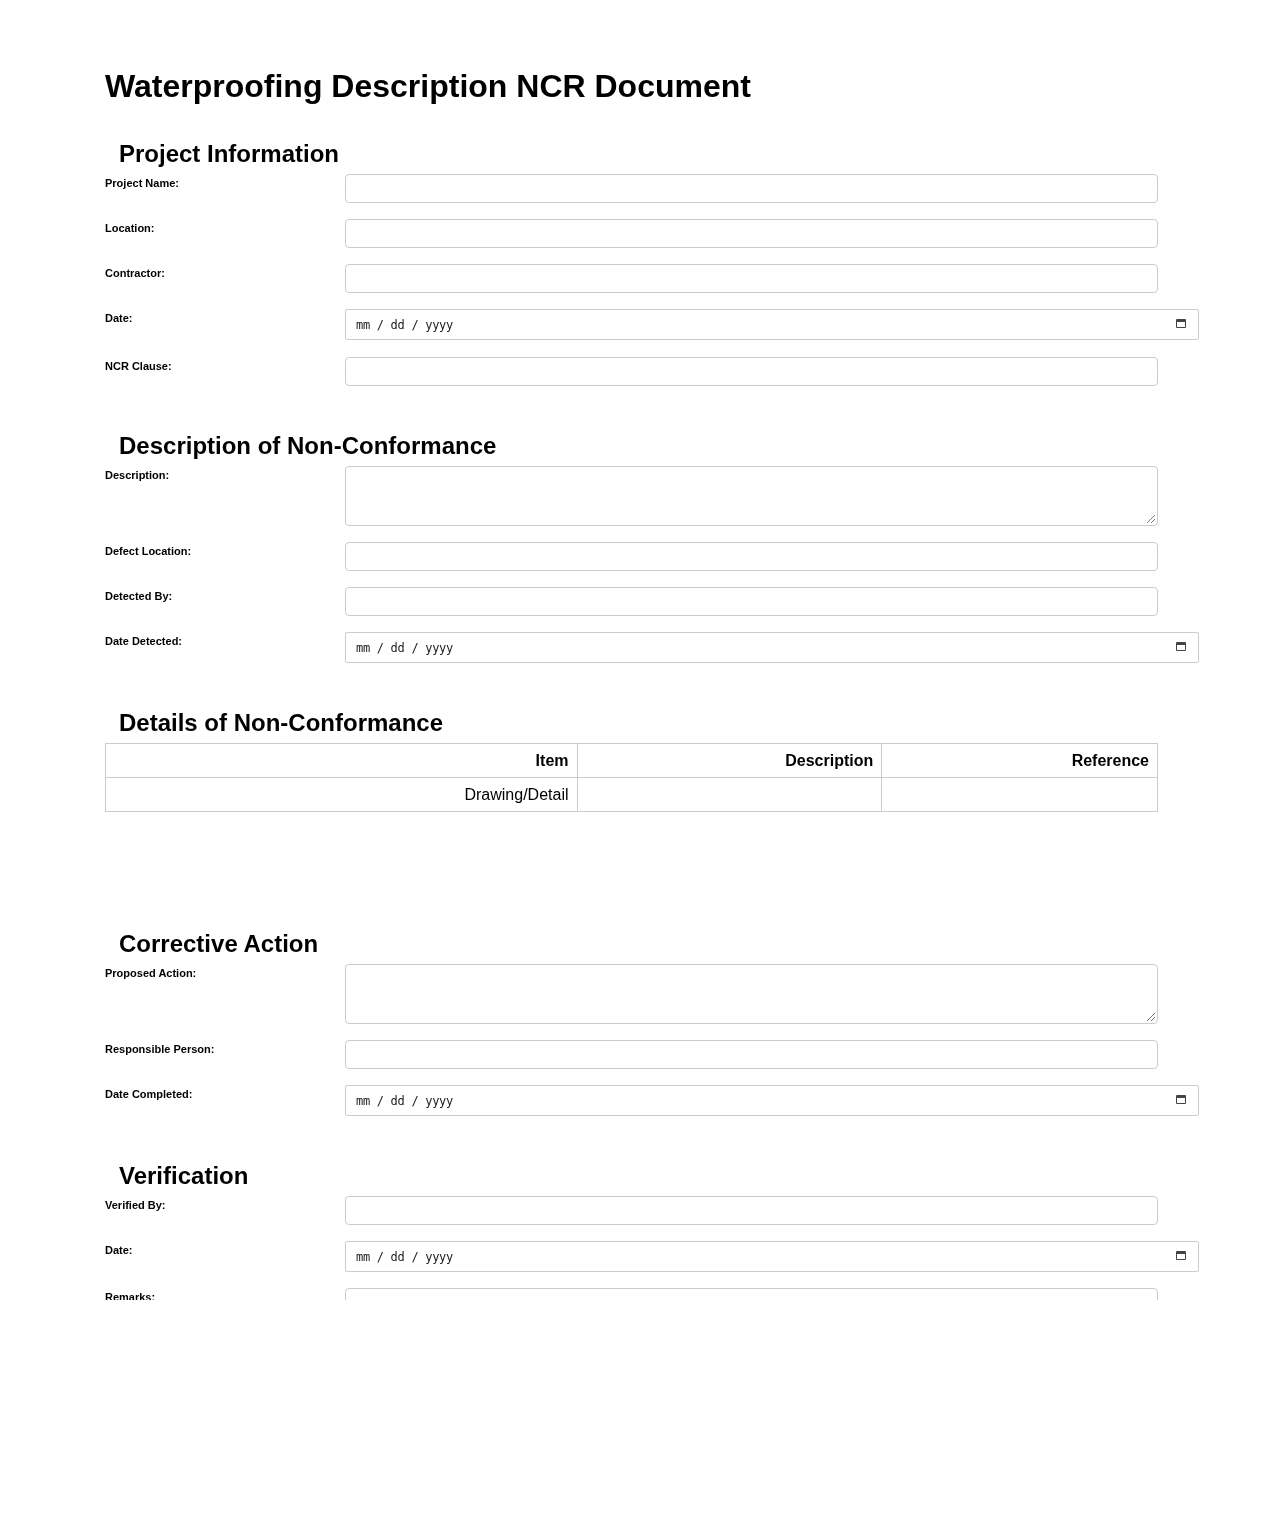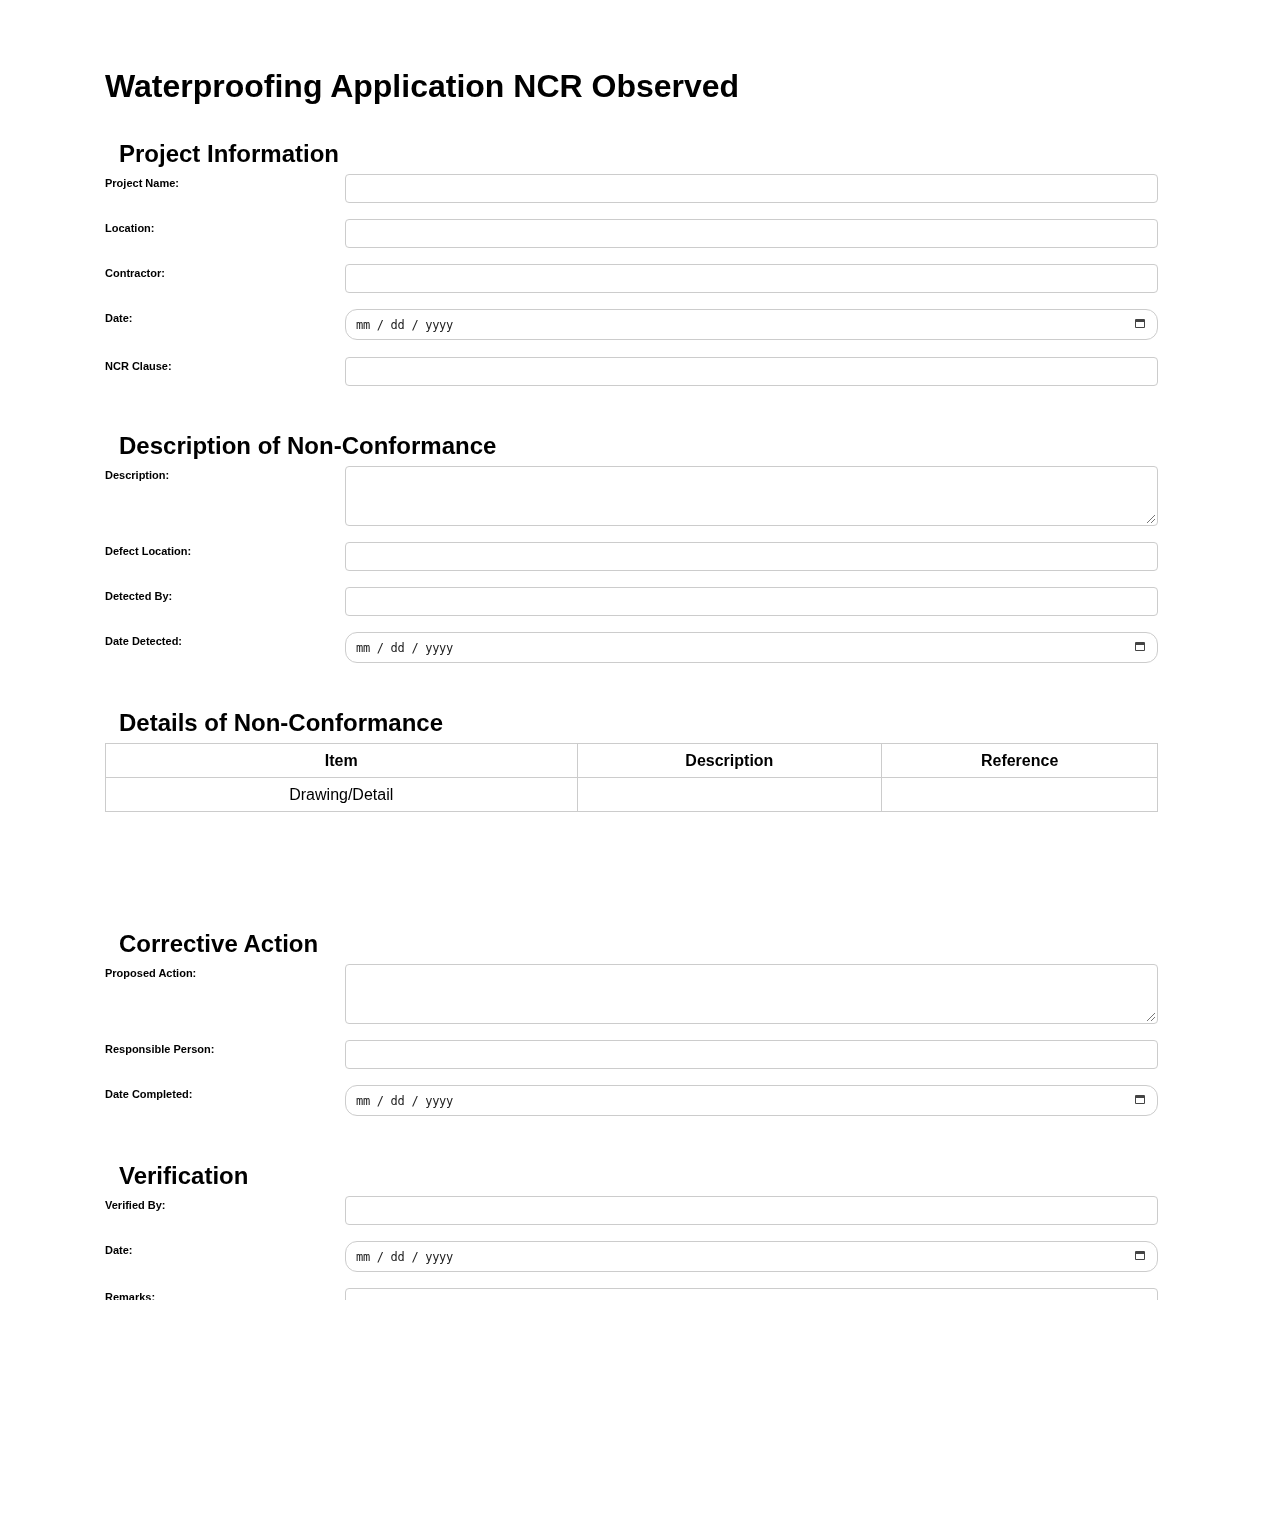--- a/index.html
+++ b/index.html
@@ -3,36 +3,36 @@
 <meta charset="utf-8">
 <style>
   html, body { margin: 0; padding: 0; background: #ffffff; }
   body { width: 1263px; height: 1535px; position: relative; font-family: "Liberation Sans", sans-serif; color: #000; }
   .viewport { position: absolute; left: 0; top: 0; width: 1263px; height: 1300px; overflow: hidden; }
   h1 { position: absolute; left: 105px; top: 66px; margin: 0; font-size: 32px; font-weight: bold; line-height: 40px; white-space: nowrap; }
   h2 { position: absolute; left: 105px; margin: 14px; font-size: 24px; font-weight: bold; line-height: 30px; white-space: nowrap; }
   .lbl { position: absolute; left: 105px; font-size: 11px; font-weight: bold; line-height: 20px; white-space: nowrap; }
   .inp { position: absolute; left: 345px; width: 811px; height: 27px; border: 1px solid #cccccc; border-radius: 4px; background: #fff; margin: 0; padding: 0 10px; box-sizing: content-box; font-family: "Liberation Sans", sans-serif; font-size: 14px; }
   .inp.text { width: 791px; }
-  .date { position: absolute; left: 345px; width: 811px; height: 29px; border: 1px solid #cccccc; border-radius: 12px; background: #fff; box-sizing: content-box; }
+  .date { position: absolute; left: 345px; width: 811px; height: 29px; border: 1px solid #cccccc; border-radius: 2px; background: #fff; box-sizing: content-box; padding-left: 41px; }
   .date .ph { position: absolute; left: 10px; top: 7px; font-family: "DejaVu Sans Mono", monospace; font-size: 12px; line-height: 16px; color: #222; letter-spacing: -0.3px; }
   .date .cal { position: absolute; right: 12px; top: 9px; width: 10px; height: 9px; border: 1.5px solid #444; border-top-width: 3px; border-radius: 1px; box-sizing: border-box; }
   .ta { position: absolute; left: 345px; width: 811px; height: 58px; border: 1px solid #cccccc; border-radius: 4px; background: #fff; box-sizing: content-box; }
   .ta .grip { position: absolute; right: 2px; bottom: 2px; width: 8px; height: 8px;
     background: linear-gradient(135deg, transparent 45%, #777 45%, #777 52%, transparent 52%, transparent 70%, #777 70%, #777 77%, transparent 77%); }
   table { position: absolute; left: 105px; top: 743px; width: 1053px; border-collapse: collapse; font-size: 16px; }
-  th, td { border: 1px solid #cccccc; padding: 0 8px; height: 34px; text-align: center; box-sizing: border-box; margin-top: 21px; }
+  th, td { border: 1px solid #cccccc; padding: 0 8px; height: 34px; text-align: right; box-sizing: border-box; margin-top: 21px; }
   th { font-weight: bold; }
 </style>
 </head>
 <body>
 
 <div class="viewport">
 
-  <h1>Waterproofing Application NCR Observed</h1>
+  <h1>Waterproofing Description NCR Document</h1>
 
   <h2 style="top:125px">Project Information</h2>
 
   <label class="lbl" style="top:173px">Project Name:</label>
   <input class="inp text" type="text" style="top: 174px;" value="">
 
   <label class="lbl" style="top:218px">Location:</label>
   <input class="inp text" type="text" style="top: 219px;" value="">
 
   <label class="lbl" style="top:263px">Contractor:</label>

